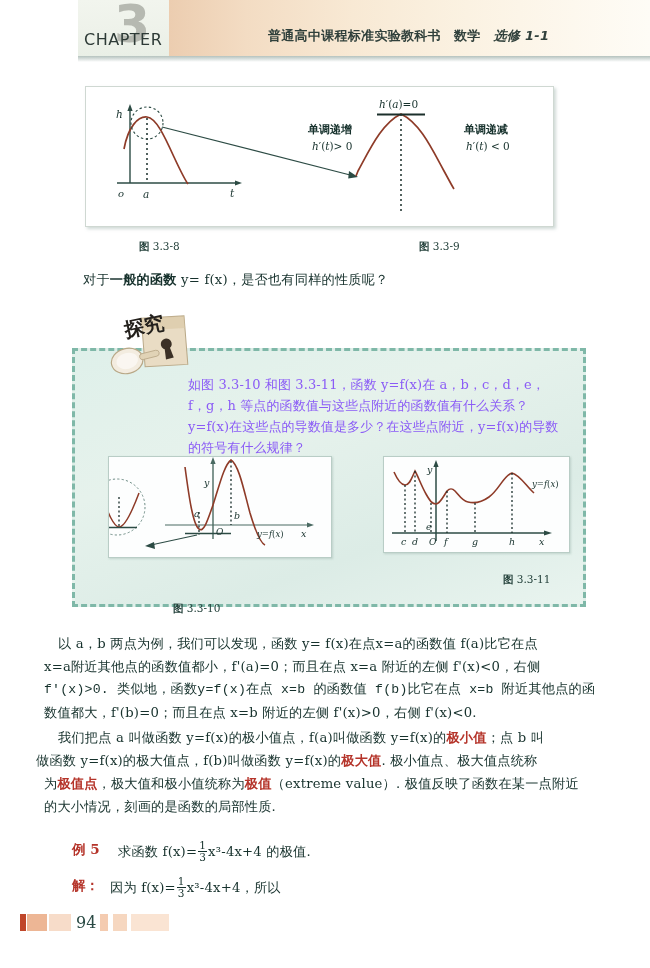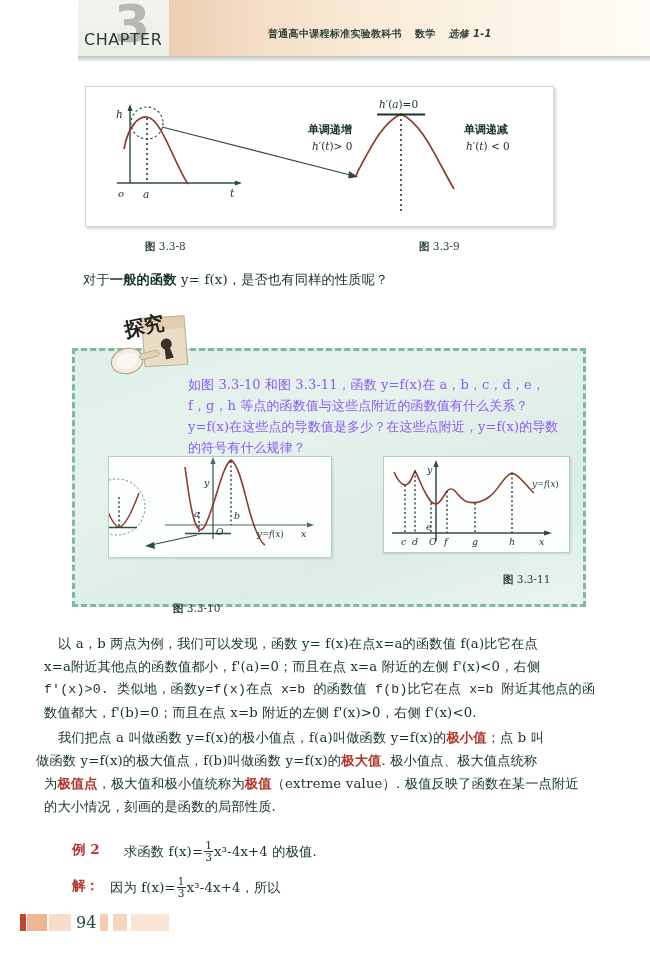--- a/index.html
+++ b/index.html
@@ -43,41 +43,41 @@
     font-size:52px;font-weight:bold;color:#b6b9b1;
     letter-spacing:-2px;line-height:1;
   }
   .chapter-word{
     position:absolute;left:84px;top:30px;
     font-family:"DejaVu Sans","Liberation Sans",sans-serif;
     font-size:16px;letter-spacing:.5px;color:#2d3a36;
   }
   .hdr-title{
     position:absolute;left:268px;top:27px;
-    font-size:10px;font-weight:bold;color:#30403b;
+    font-size:13px;font-weight:bold;color:#30403b;
     font-family:"DejaVu Sans","Liberation Sans",sans-serif;
     letter-spacing:.3px;white-space:nowrap;
   }
   .hdr-title i{font-style:italic;}
   .hdr-sub{margin-left:13px;}
 
   
   .figpanel{
     position:absolute;left:85px;top:86px;width:467px;height:139px;
     background:#ffffff;border:1px solid #cfd8d2;
     box-shadow:2px 2px 3px rgba(120,150,140,.35);
   }
   .figpanel svg{display:block;}
   .figcaps{position:absolute;left:0;top:240px;width:650px;height:16px;}
   .figcap{
     position:absolute;font-size:10.5px;color:#23403a;
     font-family:"DejaVu Serif","Liberation Serif",serif;
   }
   .figcap .cn{font-weight:bold;}
-  #cap-338{left:145px;top:0;text-align:center;}
+  #cap-338{left:139px;top:0;text-align:center;}
   #cap-339{left:419px;top:0;}
 
   
   .ptext{
     position:absolute;
     font-size:13.2px;line-height:23px;
     color:#16312c;letter-spacing:.2px;
     font-family:"DejaVu Serif","Liberation Serif",serif;
   }
   .red{color:#b5342a;font-weight:bold;}
@@ -299,22 +299,22 @@
     <span>我们把点 a 叫做函数 y=f(x)的极小值点，f(a)叫做函数 y=f(x)的</span><span class="red">极小值</span><span>；点 b 叫</span>
   </div>
   <div class="ptext" style="left:36px;top:749px;width:600px;">
     <span>做函数 y=f(x)的极大值点，f(b)叫做函数 y=f(x)的</span><span class="red">极大值</span><span>.  极小值点、极大值点统称</span>
   </div>
   <div class="ptext" style="left:44px;top:772px;width:600px;">
     <span>为</span><span class="red">极值点</span><span>，极大值和极小值统称为</span><span class="red">极值</span><span>（extreme value）.  极值反映了函数在某一点附近</span>
   </div>
   <div class="ptext" style="left:44px;top:795px;width:600px;">的大小情况，刻画的是函数的局部性质.</div>
 
-  <div class="ex-label" style="left:72px;top:841px;">例 2</div>
-  <div class="ptext" style="left:118px;top:840px;width:420px;margin-left:6px;">
+  <div class="ex-label" style="left:72px;top:841px;">例 5</div>
+  <div class="ptext" style="left:118px;top:840px;width:420px;">
     <span>求函数 f(x)=</span><span class="frac"><span class="num">1</span><span class="den">3</span></span><span>x³-4x+4 的极值.</span>
   </div>
 
   <div class="ex-label" style="left:72px;top:877px;">解：</div>
   <div class="ptext" style="left:110px;top:876px;width:420px;">
     <span>因为 f(x)=</span><span class="frac"><span class="num">1</span><span class="den">3</span></span><span>x³-4x+4，所以</span>
   </div>
 
   <div class="footer">
     <div class="fblk" style="left:20px;width:6px;background:#c0462a;"></div>

